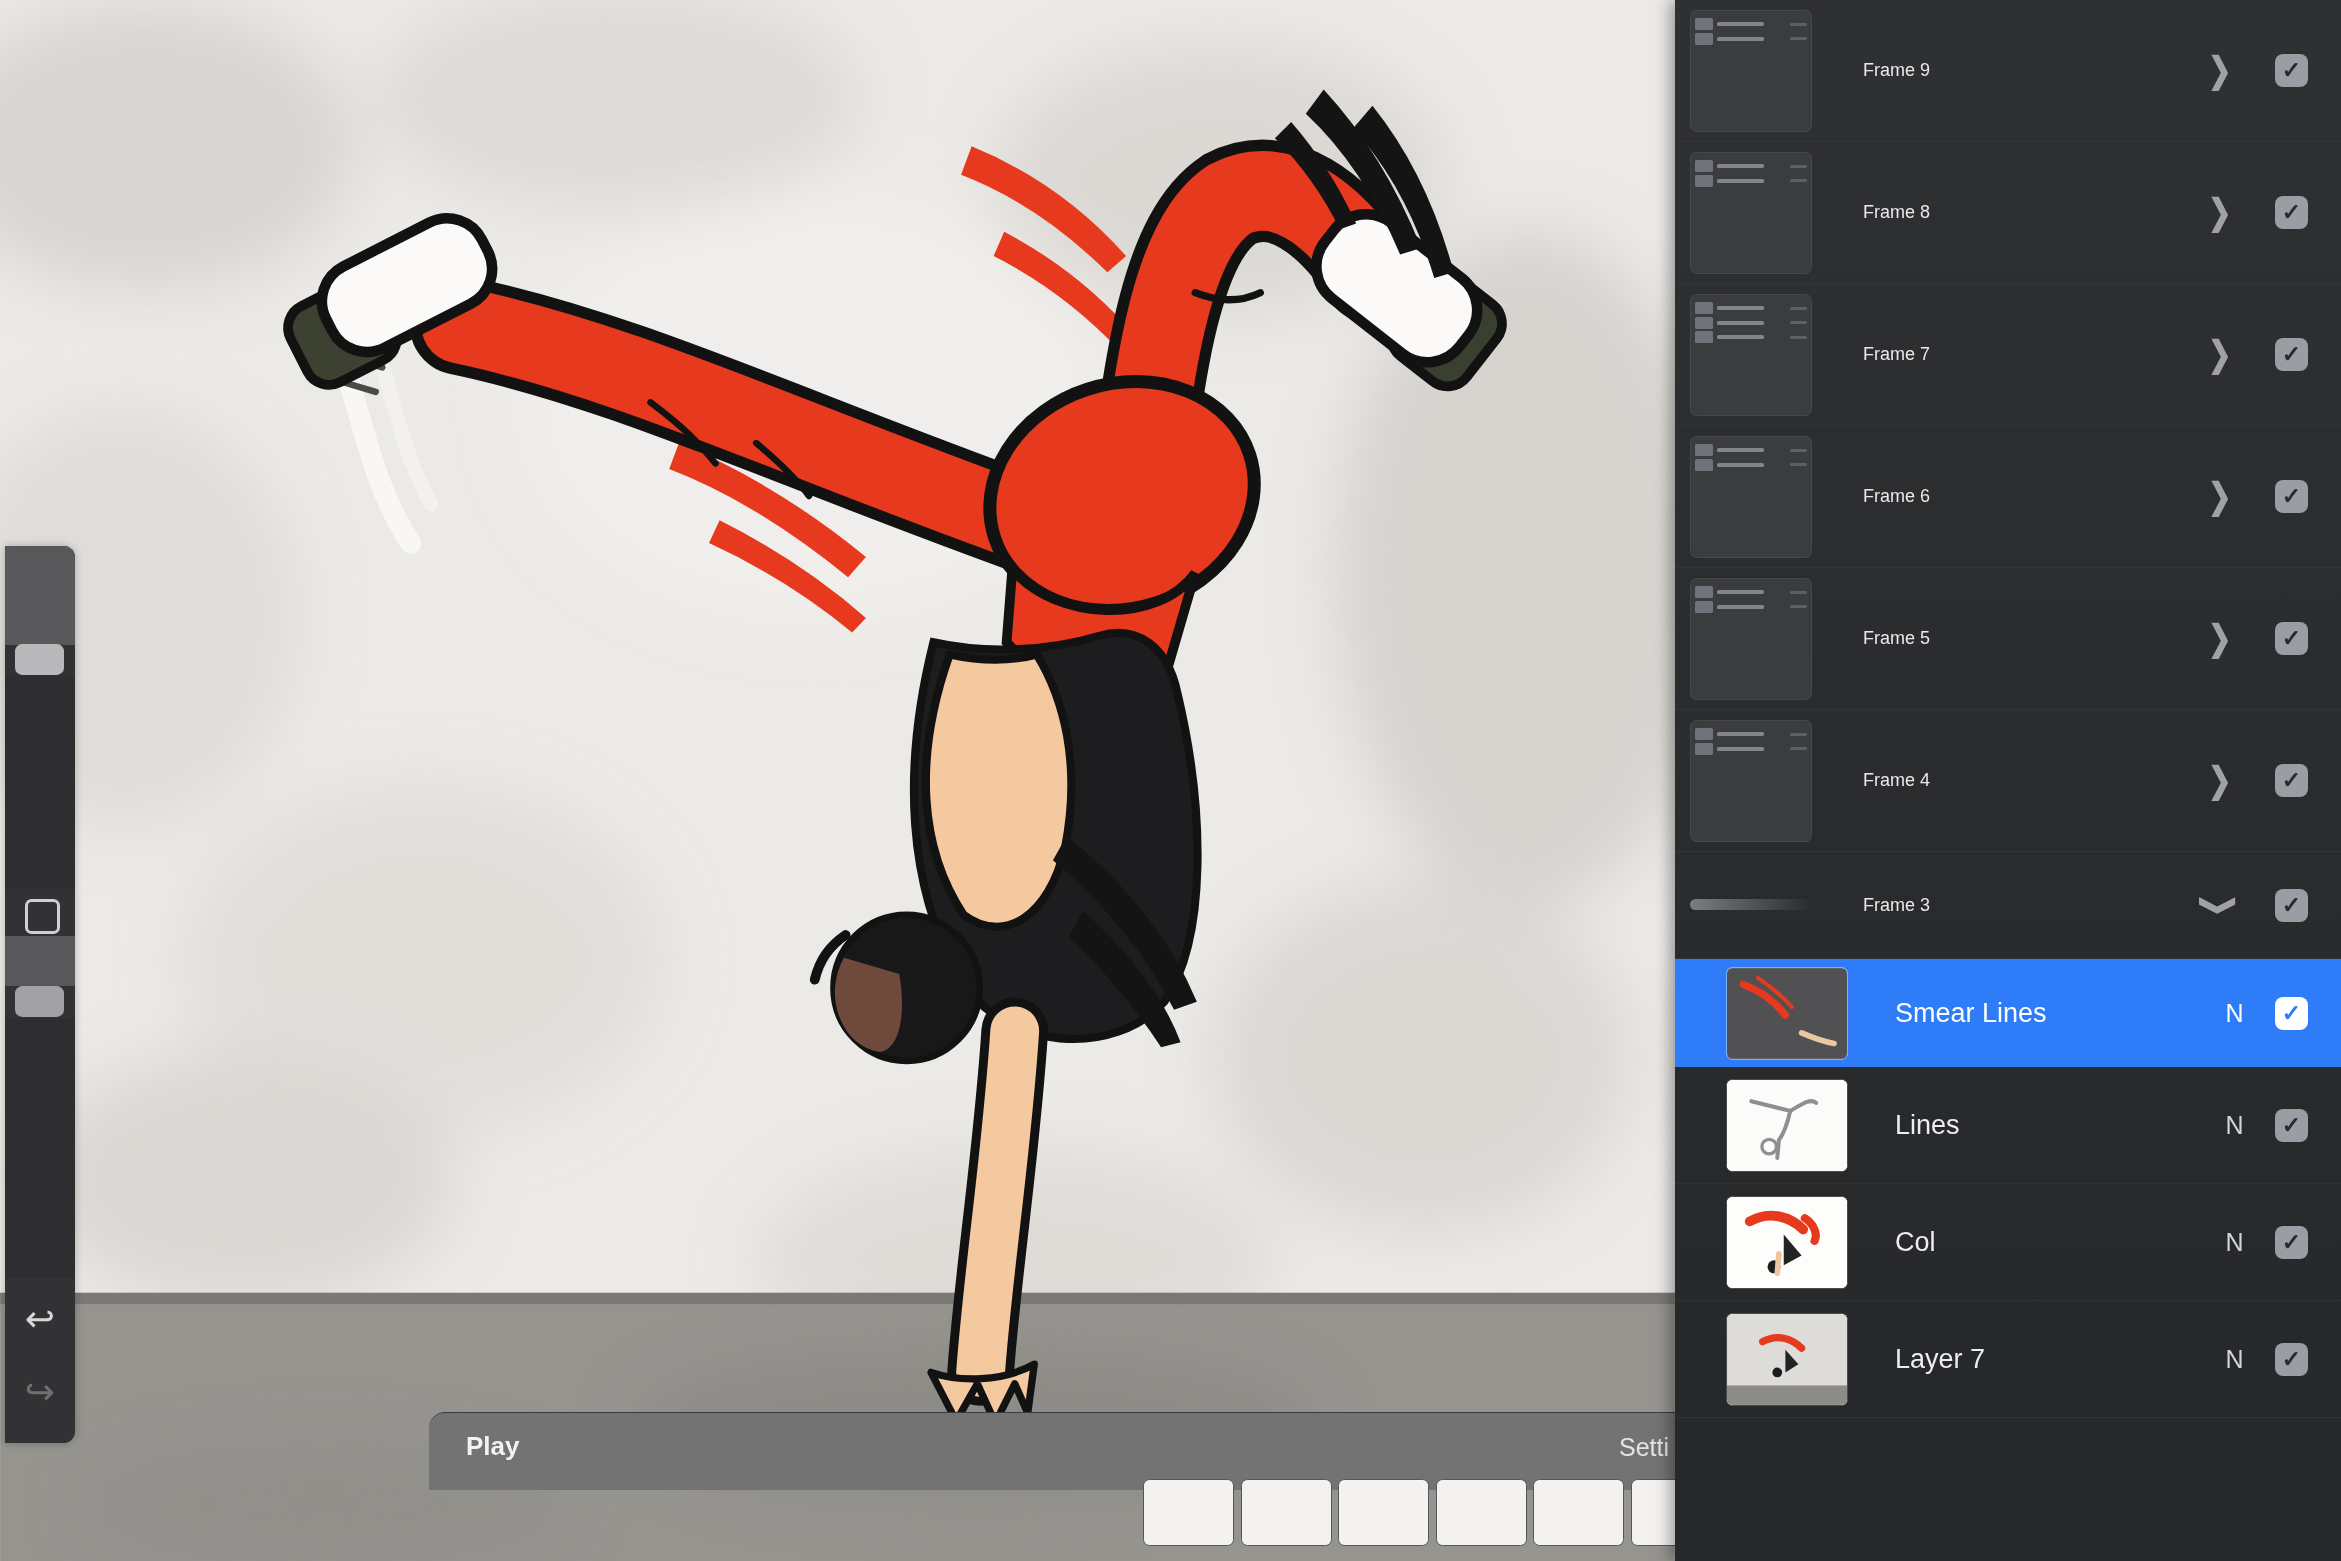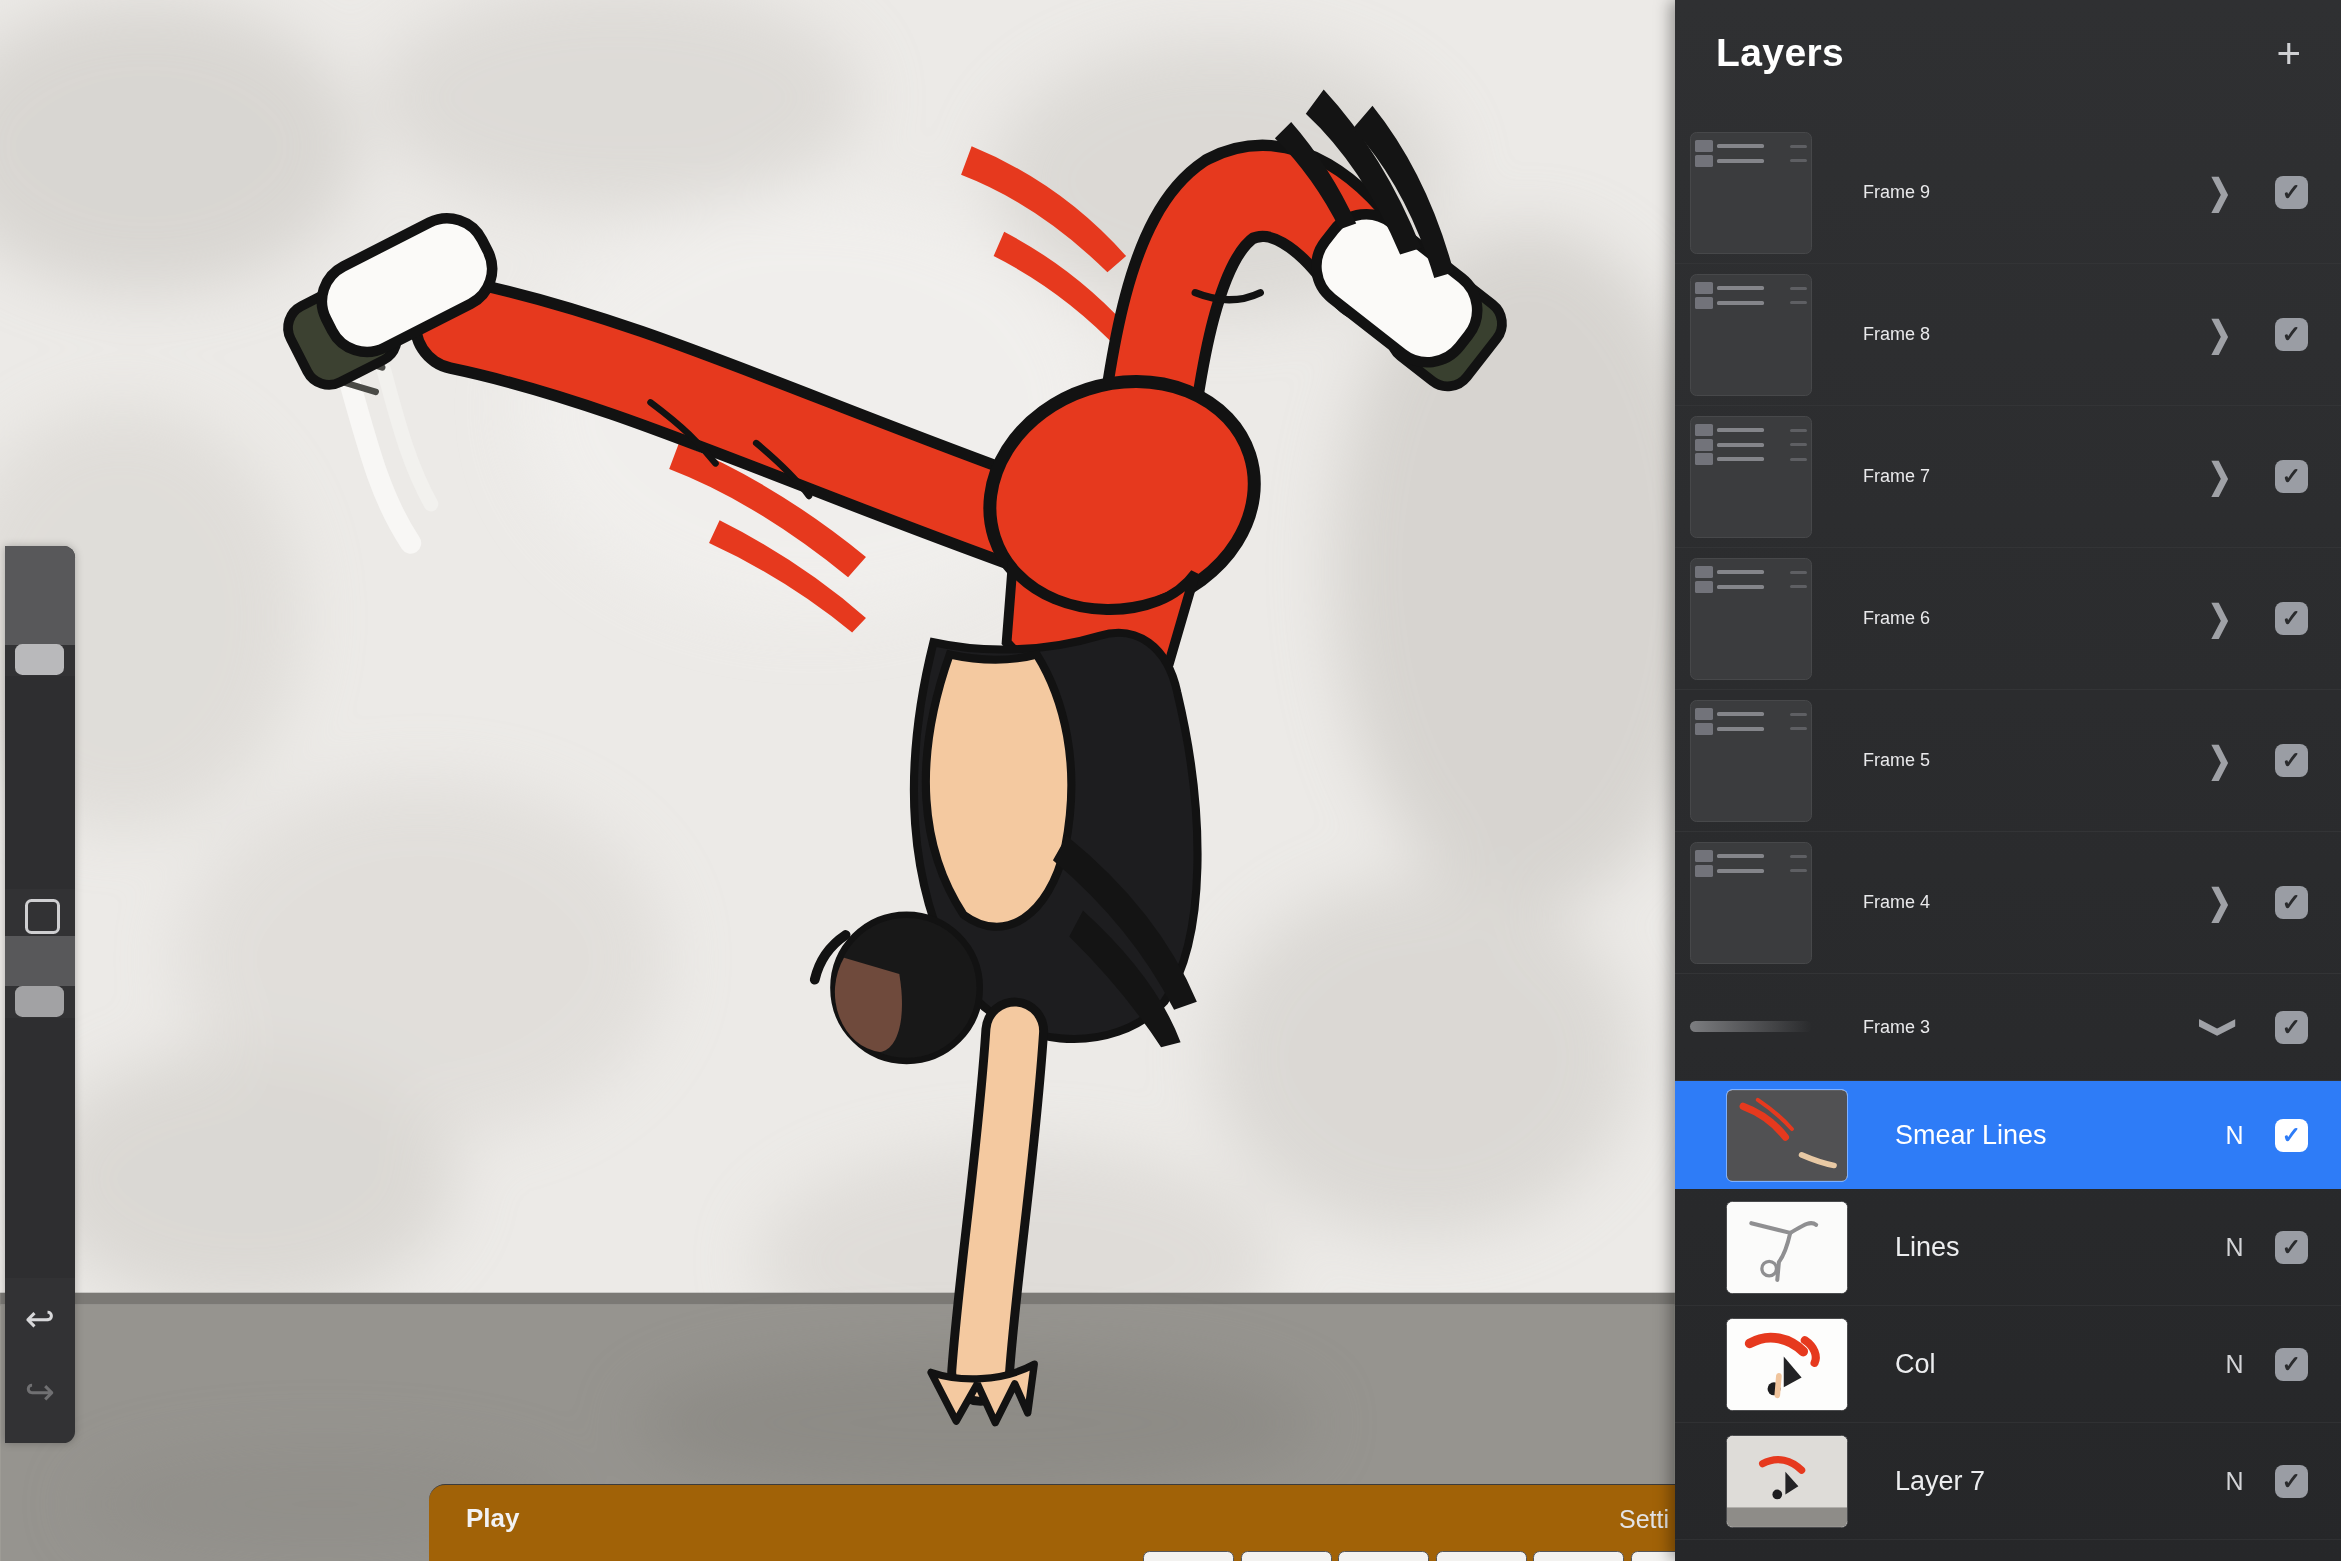--- a/index.html
+++ b/index.html
@@ -24,22 +24,22 @@
   #modify-button{
     position:absolute;left:20.3px;top:353px;width:29px;height:29px;
     border:3.3px solid #cfcfd1;border-radius:6.5px;background:transparent;
   }
   .tb-icon{position:absolute;left:0;width:100%;text-align:center;font-size:36px;line-height:36px;}
   #undo-icon{top:755px;color:#d8d8da;}
   #redo-icon{top:828px;color:#707072;}
 
   
   #bottom-bar{
-    position:absolute;left:429px;right:0;top:1484px;height:77px;
-    background:#a16207;border-top:0.8px solid #3a3b3d;border-radius:16.3px 0 0 0;z-index:20;
+    position:absolute;left:429px;right:0;top:1412px;height:77px;
+    background:#737373;border-top:0.8px solid #3a3b3d;border-radius:16.3px 0 0 0;z-index:20;
   }
   #play-label{position:absolute;left:37px;top:18px;color:#f2f2f4;font-size:26px;font-weight:700;}
   #settings-label{position:absolute;left:1190px;top:19.5px;color:#e3e3e5;font-size:25px;}
   .tl-thumb{
     position:absolute;top:66px;width:89px;height:65px;border-radius:6.5px;
     background:#f3f2f0;overflow:hidden;border:0.8px solid #55565a;
   }
 
   
   #layers-panel{
@@ -207,24 +207,20 @@
   <div id="settings-label">Setti</div>
   <div class="tl-thumb" style="left:714px;"></div>
   <div class="tl-thumb" style="left:812px;"></div>
   <div class="tl-thumb" style="left:909px;"></div>
   <div class="tl-thumb" style="left:1007px;"></div>
   <div class="tl-thumb" style="left:1104px;"></div>
   <div class="tl-thumb" style="left:1202px;"></div>
 </div>
 
 <div id="layers-panel">
-  <div id="panel-header">
-    <div id="panel-title">Layers</div>
-    <div id="add-layer-button">+</div>
-  </div>
 
   <div class="g-row">
     <div class="thumb-group">
       <div class="mini-row">
           <div class="mini-sq"></div>
           <div class="mini-line"></div>
           <div class="mini-dots"></div>
         </div>
       <div class="mini-row">
           <div class="mini-sq"></div>

